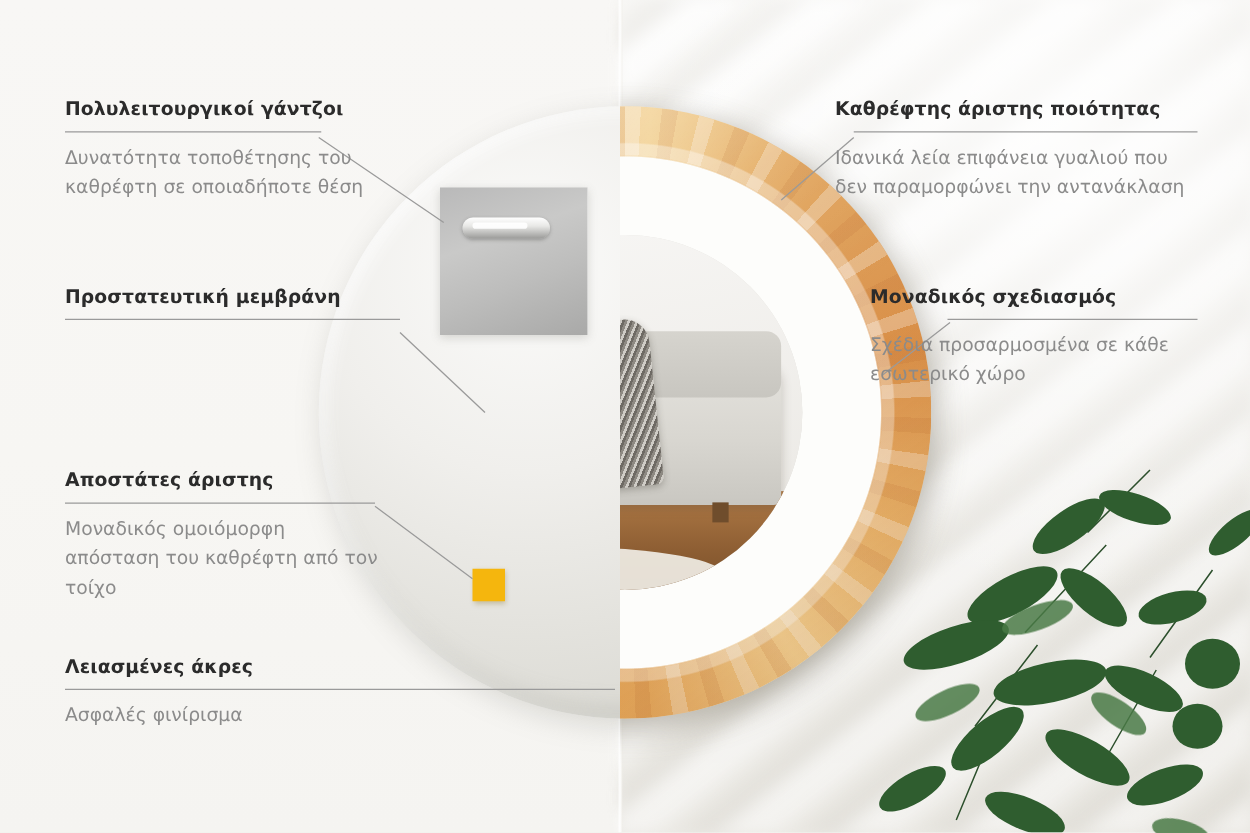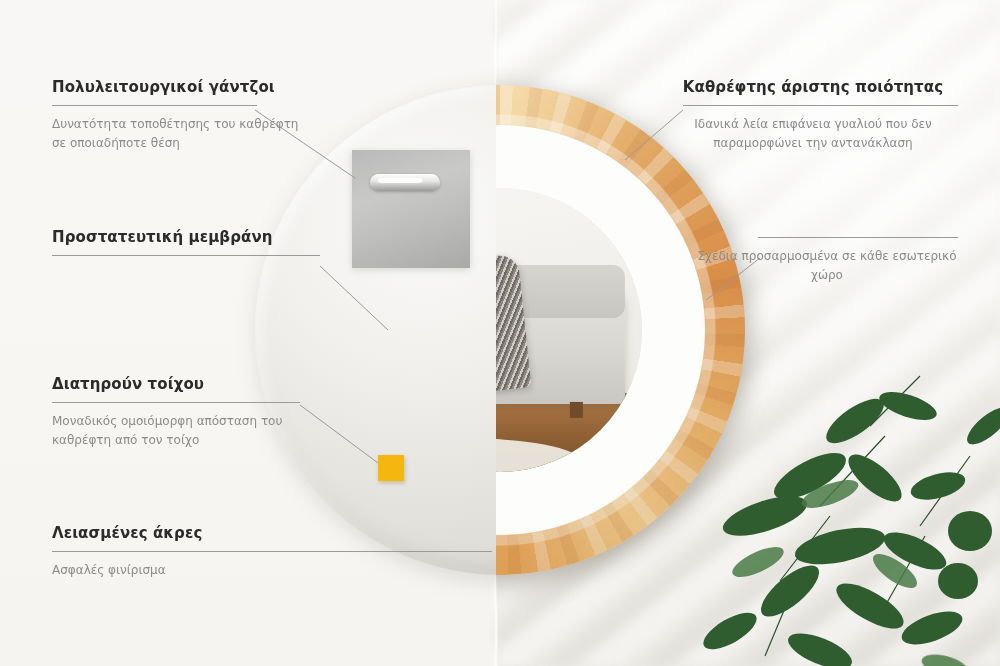--- a/index.html
+++ b/index.html
@@ -166,27 +166,27 @@
     box-shadow:0 2px 6px rgba(60,55,48,0.3);
   }
 
   
   .callout { position:absolute; }
   .callout h3 {
     font-size:15px; font-weight:bold; color:#2b2b2b;
     letter-spacing:0.1px; white-space:nowrap;
   }
   .callout p {
-    font-size:12px; color:#8b8b8b; line-height:1.55; font-weight:normal;
+    font-size:15px; color:#8b8b8b; line-height:1.55; font-weight:normal;
   }
   .rule {
     height:1px; background:#9a9a9a; margin:9px 0 9px 0;
   }
   .callout.left { left:52px; text-align:left; }
-  .callout.right { text-align:center; }
+  .callout.right { text-align:left; }
 
   .lead { position:absolute; left:0; top:0; width:1000px; height:666px; pointer-events:none; }
 
   
   .foliage { position:absolute; right:0; bottom:0; width:330px; height:300px; }
   .foliage svg { width:100%; height:100%; display:block; }
 </style>
 </head>
 <body>
 
@@ -245,38 +245,39 @@
     <div class="rule" style="width:205px;"></div>
     <p>Δυνατότητα τοποθέτησης του καθρέφτη σε οποιαδήποτε θέση</p>
   </div>
 
   <div class="callout left" style="top:228px; width:262px;">
     <h3>Προστατευτική μεμβράνη</h3>
     <div class="rule" style="width:268px;"></div>
   </div>
 
   <div class="callout left" style="top:375px; width:252px;">
-    <h3>Διατηρούν τοίχου</h3>
+    <h3>Αποστάτες άριστης</h3>
     <div class="rule" style="width:248px;"></div>
     <p>Μοναδικός ομοιόμορφη απόσταση του καθρέφτη από τον τοίχο</p>
   </div>
 
   <div class="callout left" style="top:524px; width:252px;">
     <h3>Λειασμένες άκρες</h3>
     <div class="rule" style="width:440px;"></div>
     <p>Ασφαλές φινίρισμα</p>
   </div>
 
   <div class="callout right" style="top:78px; right:42px; width:290px;">
     <h3>Καθρέφτης άριστης ποιότητας</h3>
     <div class="rule" style="width:275px; margin-left:auto;"></div>
     <p>Ιδανικά λεία επιφάνεια γυαλιού που δεν παραμορφώνει την αντανάκλαση</p>
   </div>
 
   <div class="callout right" style="top:228px; right:42px; width:262px;">
+    <h3>Μοναδικός σχεδιασμός</h3>
     <div class="rule" style="width:200px; margin-left:auto;"></div>
     <p>Σχέδια προσαρμοσμένα σε κάθε εσωτερικό χώρο</p>
   </div>
 
   <div class="foliage">
     <svg viewBox="0 0 330 300">
       <g stroke="#2c4f2c" stroke-width="1.2" fill="none">
         <path d="M250 10 L200 60 M215 70 L150 140 M160 150 L110 215 M300 90 L250 160 M255 170 L215 240 M120 230 L95 290"></path>
       </g>
       <g fill="#2f5d2f">

